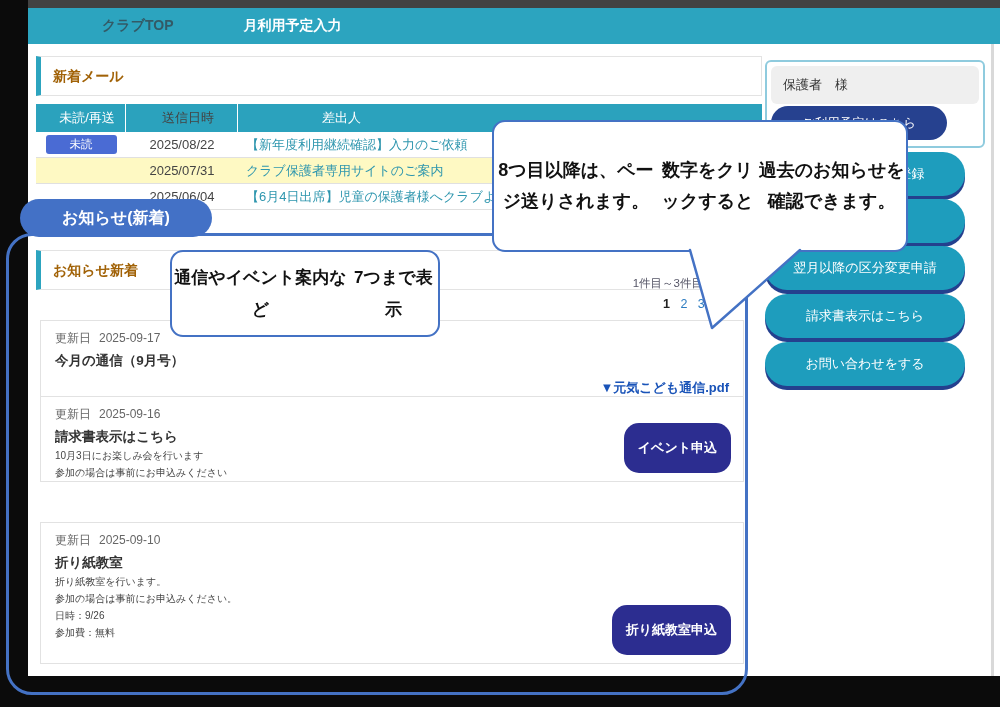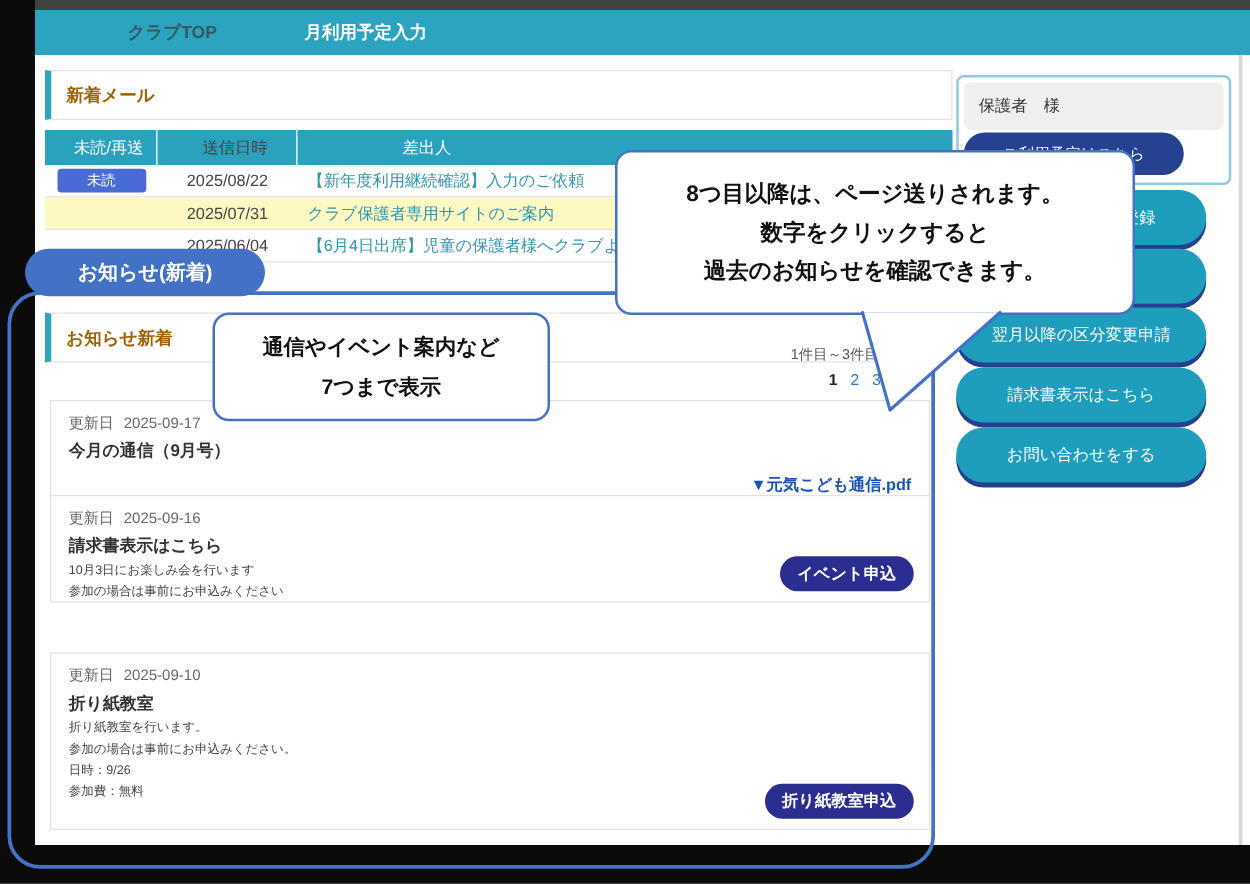--- a/index.html
+++ b/index.html
@@ -53,26 +53,26 @@
   .page-links .current { color:#222; font-weight:bold; cursor:default; }
 
   
   .card { left:40px; width:704px; background:#fff; border:1px solid #e2e2e2; padding:9px 14px; }
   .card1 { top:320px; height:88px; } .card2 { top:396px; height:86px; } .card3 { top:522px; height:142px; }
   .meta { font-size:12px; color:#666; }
   .meta .date { margin-left:8px; }
   .card-title { font-size:13.5px; font-weight:bold; color:#333; margin-top:5px; }
   .body-line { font-size:10px; color:#444; margin-top:3px; }
   .pdf-link { position:absolute; right:14px; bottom:10px; color:#1953b8; font-size:13px; font-weight:bold; cursor:pointer; }
-  .btn-apply { position:absolute; right:12px; bottom:8px; background:#2c2d90; color:#fff; font-size:13px; font-weight:bold; padding:5px 14px; border-radius:15px; cursor:pointer; }
+  .btn-apply { position:absolute; right:12px; bottom:8px; background:#2c2d90; color:#fff; font-size:13px; font-weight:bold; padding:16px 14px; border-radius:15px; cursor:pointer; }
 
   
   .annot-outline { left:6px; top:233px; width:742px; height:462px; border:3px solid #4472c4; border-radius:26px; z-index:20; pointer-events:none; }
   .annot-pill { left:20px; top:199px; width:192px; height:38px; background:#4371c6; border-radius:19px; color:#fff; font-size:16px; font-weight:bold; display:flex; align-items:center; justify-content:center; z-index:21; }
-  .annot-box { background:#fff; border:2.5px solid #4472c4; border-radius:13px; display:flex; flex-direction:column; align-items:center; justify-content:center; z-index:23; color:#111; font-weight:bold; text-align:center; }
+  .annot-box { background:#fff; border:2.5px solid #4472c4; border-radius:13px; display:flex; flex-direction:row; align-items:center; justify-content:center; z-index:23; color:#111; font-weight:bold; text-align:center; }
   .annot-left { left:170px; top:250px; width:270px; height:87px; font-size:17px; line-height:1.85; z-index:22; }
   .annot-top { left:492px; top:120px; width:416px; height:132px; font-size:18px; line-height:1.72; }
   .tail-svg { left:0; top:0; width:1000px; height:707px; z-index:24; pointer-events:none; }
 </style>
 </head>
 <body>
 
 <div class="abs top-strip"></div>
 <div class="abs page"></div>
 <div class="abs scrollbar"></div>

